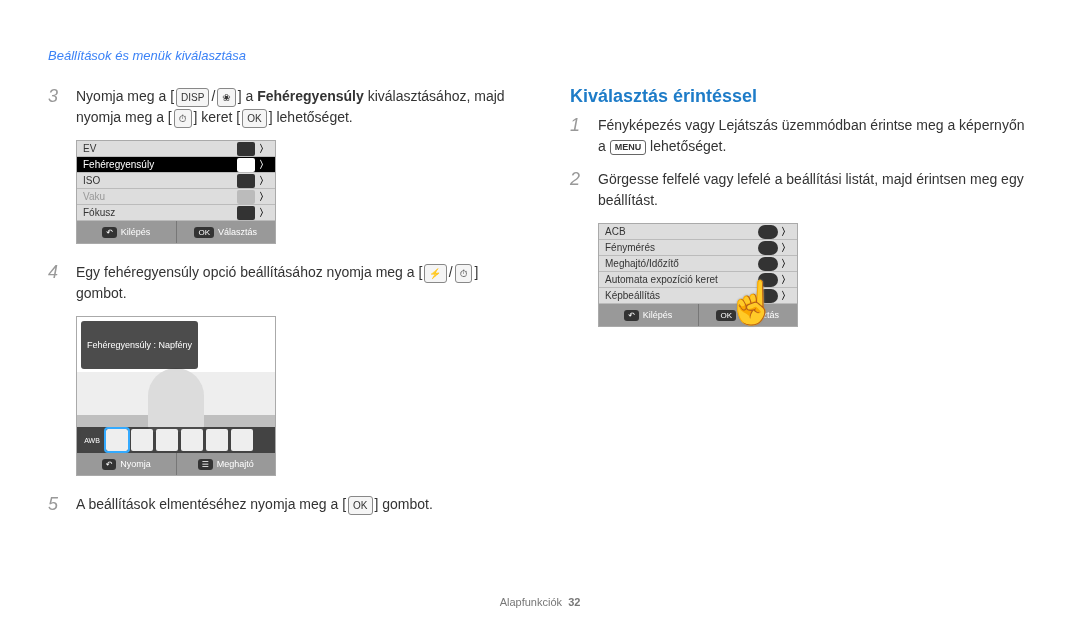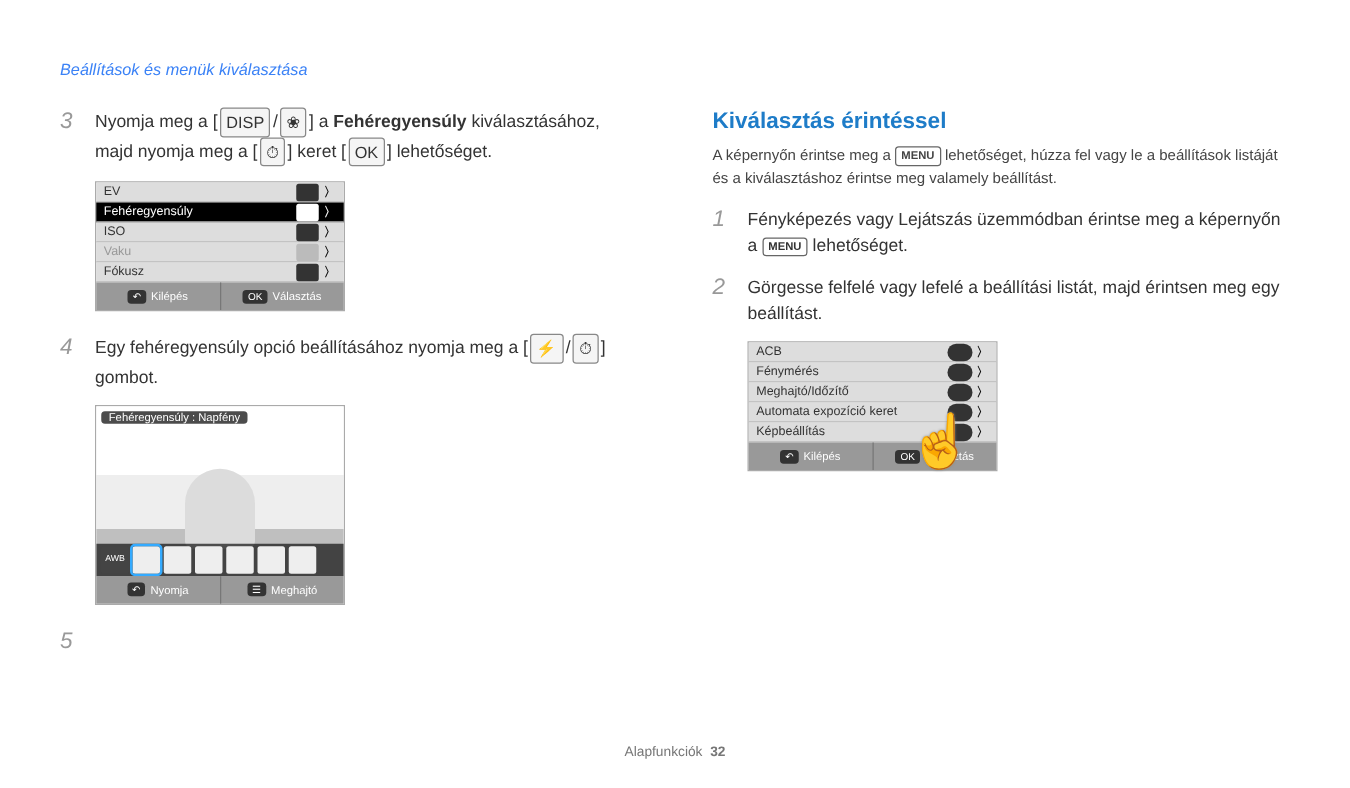--- a/index.html
+++ b/index.html
@@ -4,35 +4,35 @@
 <style>
   * { box-sizing: border-box; margin: 0; padding: 0; }
   body { font-family: Arial, sans-serif; font-size: 14px; color: #333; background: #fff; width: 1080px; height: 630px; position: relative; padding: 46px 48px 0; }
   .header { position: absolute; top: 48px; left: 48px; color: #3b82f6; font-style: italic; font-size: 13px; }
   .content { display: flex; gap: 60px; margin-top: 40px; }
   .col { width: 470px; }
   .step { display: flex; gap: 10px; margin-bottom: 12px; }
   .step-num { font-style: italic; font-size: 18px; color: #999; width: 18px; flex-shrink: 0; }
   .step-text { line-height: 1.5; }
   .step-text b { font-weight: bold; }
-  .inline-icon { display: inline-block; border: 1px solid #888; border-radius: 3px; font-size: 13px; padding: 1px 4px; vertical-align: middle; margin: 0 2px; background: #f5f5f5; }
+  .inline-icon { display: inline-block; border: 1px solid #888; border-radius: 3px; font-size: 10px; padding: 1px 4px; vertical-align: middle; margin: 0 2px; background: #f5f5f5; }
   .screenshot { width: 200px; border: 1px solid #aaa; margin: 10px 0 18px 28px; font-size: 10px; }
   .menu-row { display: flex; align-items: center; background: #ddd; border-bottom: 1px solid #bbb; height: 16px; padding: 0 6px; }
   .menu-row.selected { background: #000; color: #fff; }
   .menu-row.dim { color: #999; }
   .menu-label { flex: 1; }
   .menu-icon { width: 18px; height: 14px; background: #333; border-radius: 2px; margin: 0 4px; display: inline-block; }
   .menu-arrow { font-weight: bold; color: #000; }
   .menu-row.selected .menu-arrow { color: #fff; }
   .footer-bar { display: flex; height: 22px; background: #999; color: #fff; font-size: 9px; }
   .footer-btn { flex: 1; display: flex; align-items: center; justify-content: center; gap: 4px; border-right: 1px solid #777; }
   .footer-btn:last-child { border-right: none; }
   .footer-key { background: #333; border-radius: 3px; padding: 1px 4px; font-size: 8px; }
   .preview { width: 200px; height: 160px; border: 1px solid #aaa; margin: 10px 0 18px 28px; background: #fff; position: relative; overflow: hidden; }
-  .preview-title { position: absolute; top: 4px; left: 4px; background: rgba(0,0,0,0.7); color: #fff; font-size: 9px; padding: 0 6px; border-radius: 3px; z-index: 2; }
+  .preview-title { position: absolute; top: 4px; left: 4px; background: rgba(0,0,0,0.7); color: #fff; font-size: 9px; padding: 19px 6px; border-radius: 3px; z-index: 2; }
   .preview-photo { position: absolute; inset: 0; background: linear-gradient(#fff 35%, #eee 35%, #eee 62%, #bfbfbf 62%); }
   .ghost { position: absolute; left: 50%; top: 32%; transform: translateX(-50%); width: 56px; height: 64px; background: #dcdcdc; border-radius: 28px 28px 6px 6px; }
   .strip { position: absolute; bottom: 22px; left: 0; right: 0; height: 26px; background: rgba(0,0,0,0.65); display: flex; gap: 3px; padding: 0 4px; align-items: center; }
   .strip-item { width: 22px; height: 22px; background: #eee; border-radius: 2px; }
   .strip-item.sel { outline: 2px solid #3af; }
   .strip-item.awb { background: #444; color: #fff; font-size: 7px; display:flex; align-items:center; justify-content:center; }
   .preview .footer-bar { position: absolute; bottom: 0; left: 0; right: 0; }
   h3.blue { color: #1e7cc8; font-size: 18px; font-weight: 600; margin-bottom: 8px; }
   .desc { font-size: 12px; line-height: 1.5; color: #444; margin-bottom: 14px; }
   .menu-word { display: inline-block; border: 1px solid #666; border-radius: 3px; font-size: 9px; padding: 0 4px; background: #fff; font-weight: bold; vertical-align: middle; }
@@ -123,29 +123,29 @@
           </div>
         <div class="footer-btn">
             <span class="footer-key">☰</span>
             <span>Meghajtó</span>
           </div>
       </div>
     </div>
 
     <div class="step">
       <div class="step-num">5</div>
+      <div class="step-text">
+        <span>A beállítások elmentéséhez nyomja meg a [</span><span class="inline-icon">OK</span><span>] gombot.</span>
+      </div>
     </div>
 
   </div>
 
   <div class="col">
     <h3 class="blue">Kiválasztás érintéssel</h3>
-    <p class="desc">
-      <span>A képernyőn érintse meg a </span><span class="menu-word">MENU</span><span> lehetőséget, húzza fel vagy le a beállítások listáját és a kiválasztáshoz érintse meg valamely beállítást.</span>
-    </p>
 
     <div class="step">
       <div class="step-num">1</div>
       <div class="step-text">
         <span>Fényképezés vagy Lejátszás üzemmódban érintse meg a képernyőn a </span><span class="menu-word">MENU</span><span> lehetőséget.</span>
       </div>
     </div>
 
     <div class="step">
       <div class="step-num">2</div>

